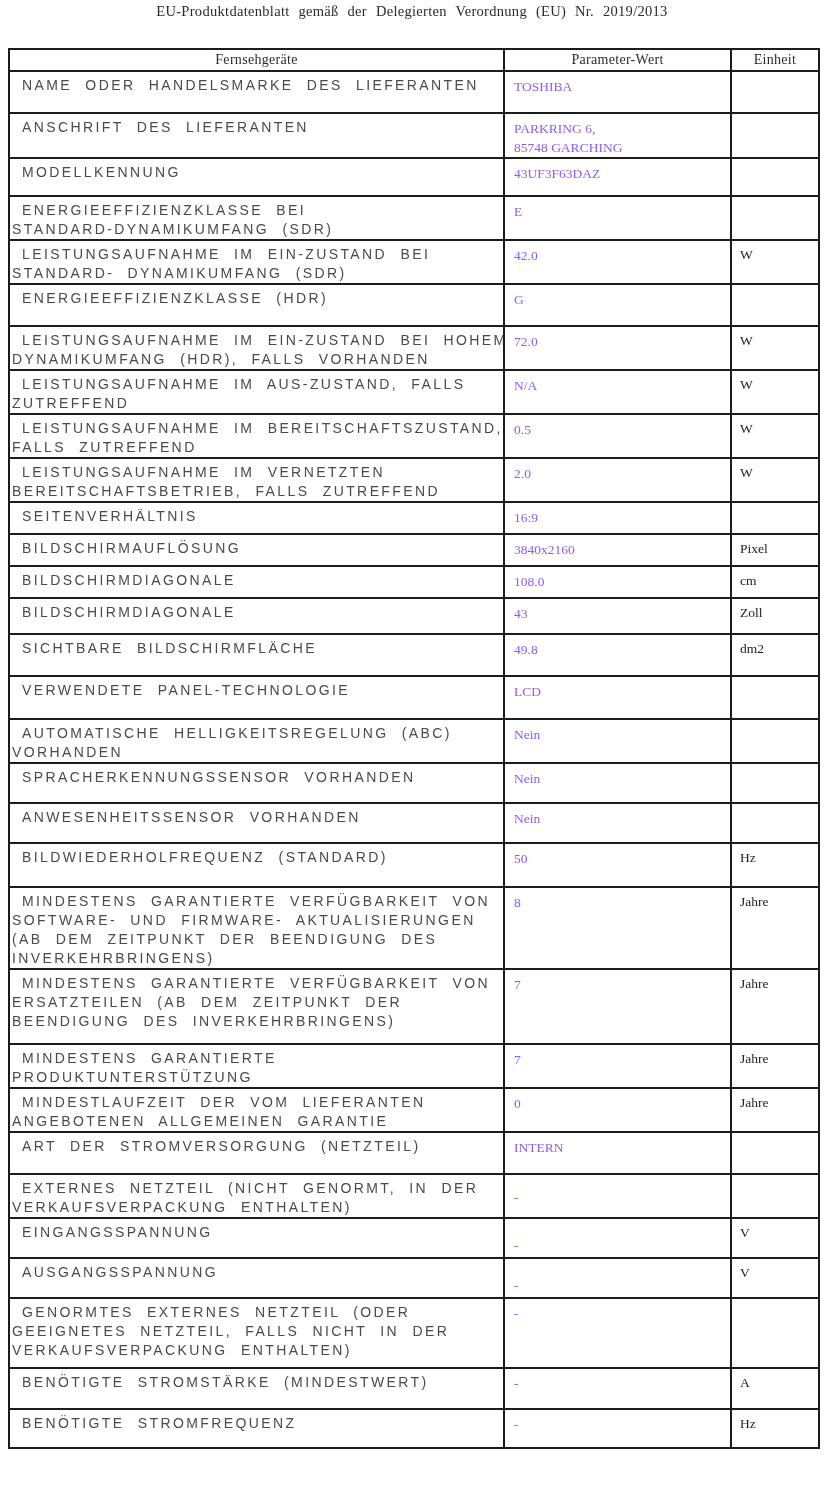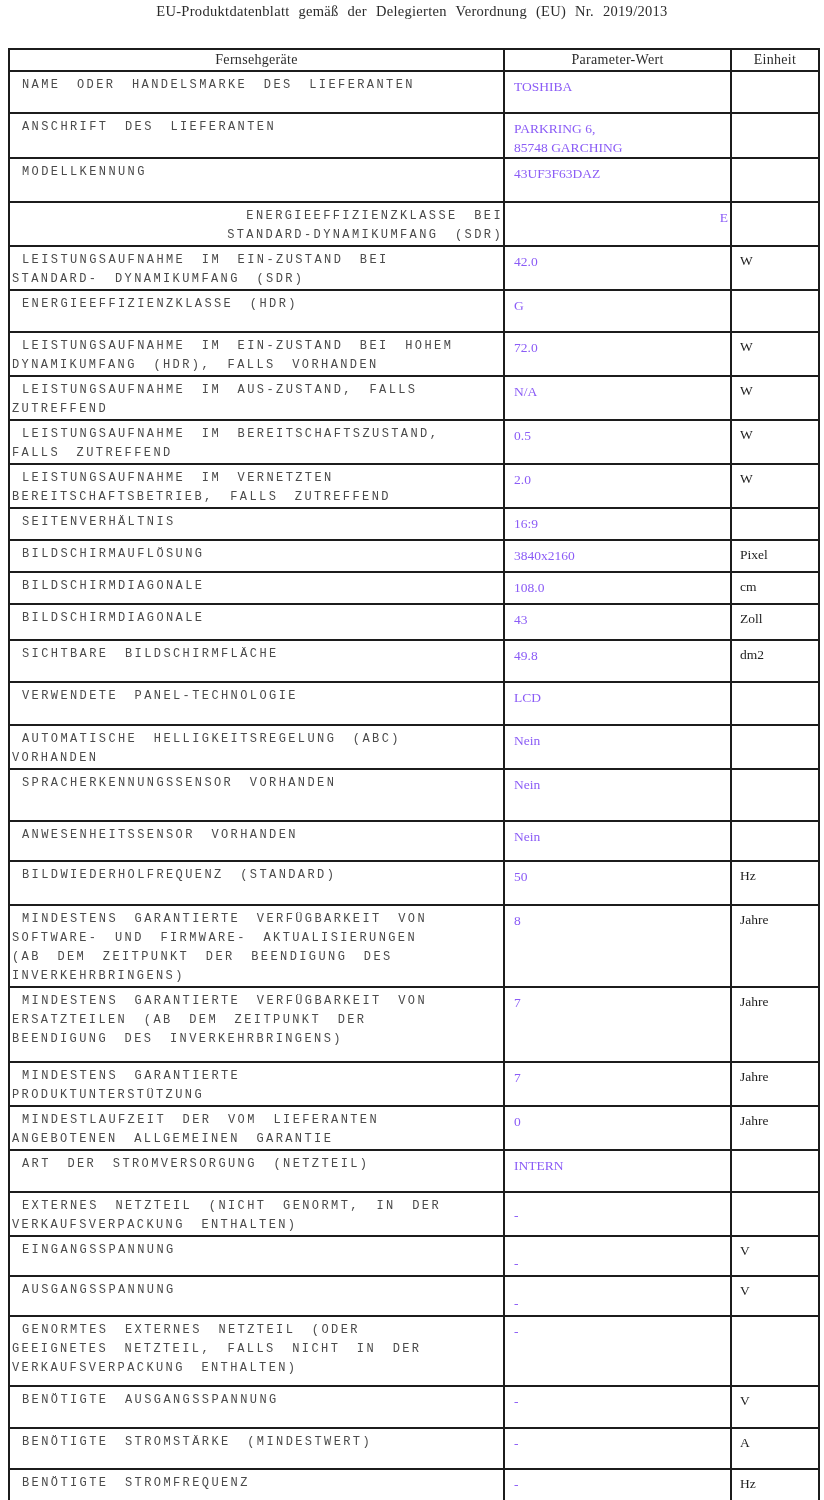--- a/index.html
+++ b/index.html
@@ -42,22 +42,22 @@
   th.hdr {
     font-weight: normal;
     font-size: 14px;
     color: #2b2b2b;
     text-align: center;
     height: 22px;
     padding: 0;
     letter-spacing: 0.3px;
   }
   td.cell-label {
-    font-family: Liberation Mono, monospace;
-    font-size: 12px;
+    font-family: Liberation Sans, sans-serif;
+    font-size: 14px;
     letter-spacing: 2.4px;
     word-spacing: 7px;
     color: #4a4a4a;
     vertical-align: top;
     padding: 4px 0 0 2px;
     text-indent: 10px;
     line-height: 19px;
     white-space: pre;
     overflow: hidden;
   }
@@ -102,26 +102,26 @@
         <td class="cell-label">NAME ODER HANDELSMARKE DES LIEFERANTEN</td>
         <td class="cell-value">TOSHIBA</td>
         <td class="cell-unit"></td>
       </tr>
       <tr style="height: 43px; margin-left: 28px;">
         <td class="cell-label">ANSCHRIFT DES LIEFERANTEN</td>
         <td class="cell-value">PARKRING 6,
 85748 GARCHING</td>
         <td class="cell-unit"></td>
       </tr>
-      <tr style="height: 44px;">
+      <tr style="height: 38px;">
         <td class="cell-label">MODELLKENNUNG</td>
         <td class="cell-value">43UF3F63DAZ</td>
         <td class="cell-unit"></td>
       </tr>
-      <tr style="height: 42px; text-align: right;">
+      <tr style="height: 42px;">
         <td class="cell-label">ENERGIEEFFIZIENZKLASSE BEI
 STANDARD-DYNAMIKUMFANG (SDR)</td>
         <td class="cell-value">E</td>
         <td class="cell-unit"></td>
       </tr>
       <tr style="height: 41px;">
         <td class="cell-label">LEISTUNGSAUFNAHME IM EIN-ZUSTAND BEI
 STANDARD- DYNAMIKUMFANG (SDR)</td>
         <td class="cell-value">42.0</td>
         <td class="cell-unit">W</td>
@@ -184,21 +184,21 @@
         <td class="cell-label">VERWENDETE PANEL-TECHNOLOGIE</td>
         <td class="cell-value">LCD</td>
         <td class="cell-unit"></td>
       </tr>
       <tr style="height: 43px;">
         <td class="cell-label">AUTOMATISCHE HELLIGKEITSREGELUNG (ABC)
 VORHANDEN</td>
         <td class="cell-value">Nein</td>
         <td class="cell-unit"></td>
       </tr>
-      <tr style="height: 52px;">
+      <tr style="height: 40px;">
         <td class="cell-label">SPRACHERKENNUNGSSENSOR VORHANDEN</td>
         <td class="cell-value">Nein</td>
         <td class="cell-unit"></td>
       </tr>
       <tr style="height: 40px;">
         <td class="cell-label">ANWESENHEITSSENSOR VORHANDEN</td>
         <td class="cell-value">Nein</td>
         <td class="cell-unit"></td>
       </tr>
       <tr style="height: 44px; padding-left: 21px;">
@@ -254,25 +254,20 @@
         <td class="cell-value" style="padding-top: 17px;">-</td>
         <td class="cell-unit">V</td>
       </tr>
       <tr style="height: 70px;">
         <td class="cell-label">GENORMTES EXTERNES NETZTEIL (ODER
 GEEIGNETES NETZTEIL, FALLS NICHT IN DER
 VERKAUFSVERPACKUNG ENTHALTEN)</td>
         <td class="cell-value">-</td>
         <td class="cell-unit"></td>
       </tr>
-      <tr style="height: 42px;">
-        <td class="cell-label">BENÖTIGTE AUSGANGSSPANNUNG</td>
-        <td class="cell-value">-</td>
-        <td class="cell-unit">V</td>
-      </tr>
       <tr style="height: 41px; margin-left: 24px;">
         <td class="cell-label">BENÖTIGTE STROMSTÄRKE (MINDESTWERT)</td>
         <td class="cell-value">-</td>
         <td class="cell-unit">A</td>
       </tr>
       <tr style="height: 39px;">
         <td class="cell-label">BENÖTIGTE STROMFREQUENZ</td>
         <td class="cell-value">-</td>
         <td class="cell-unit">Hz</td>
       </tr>

